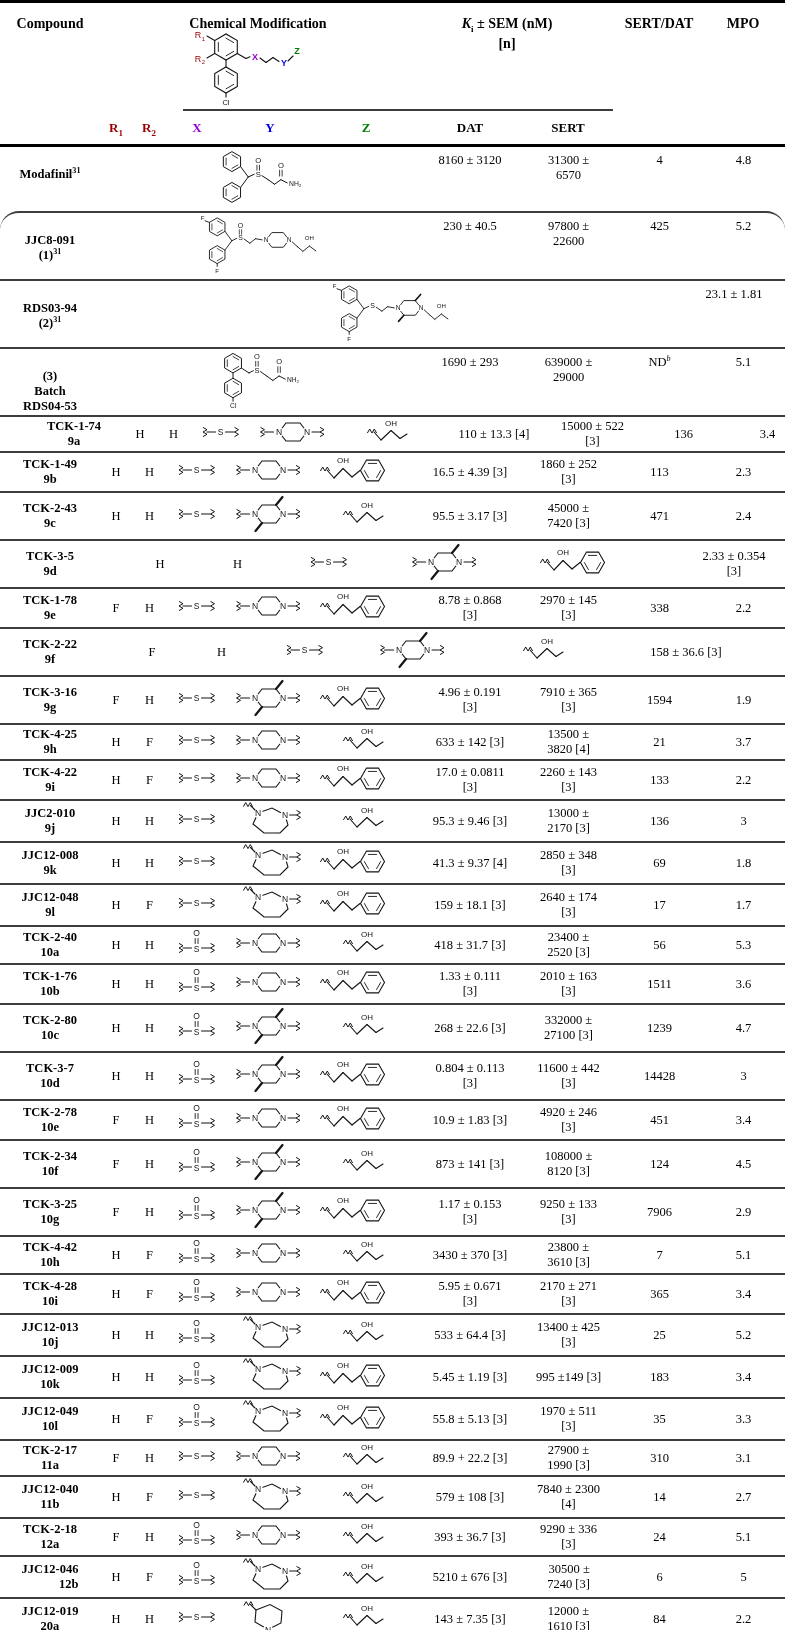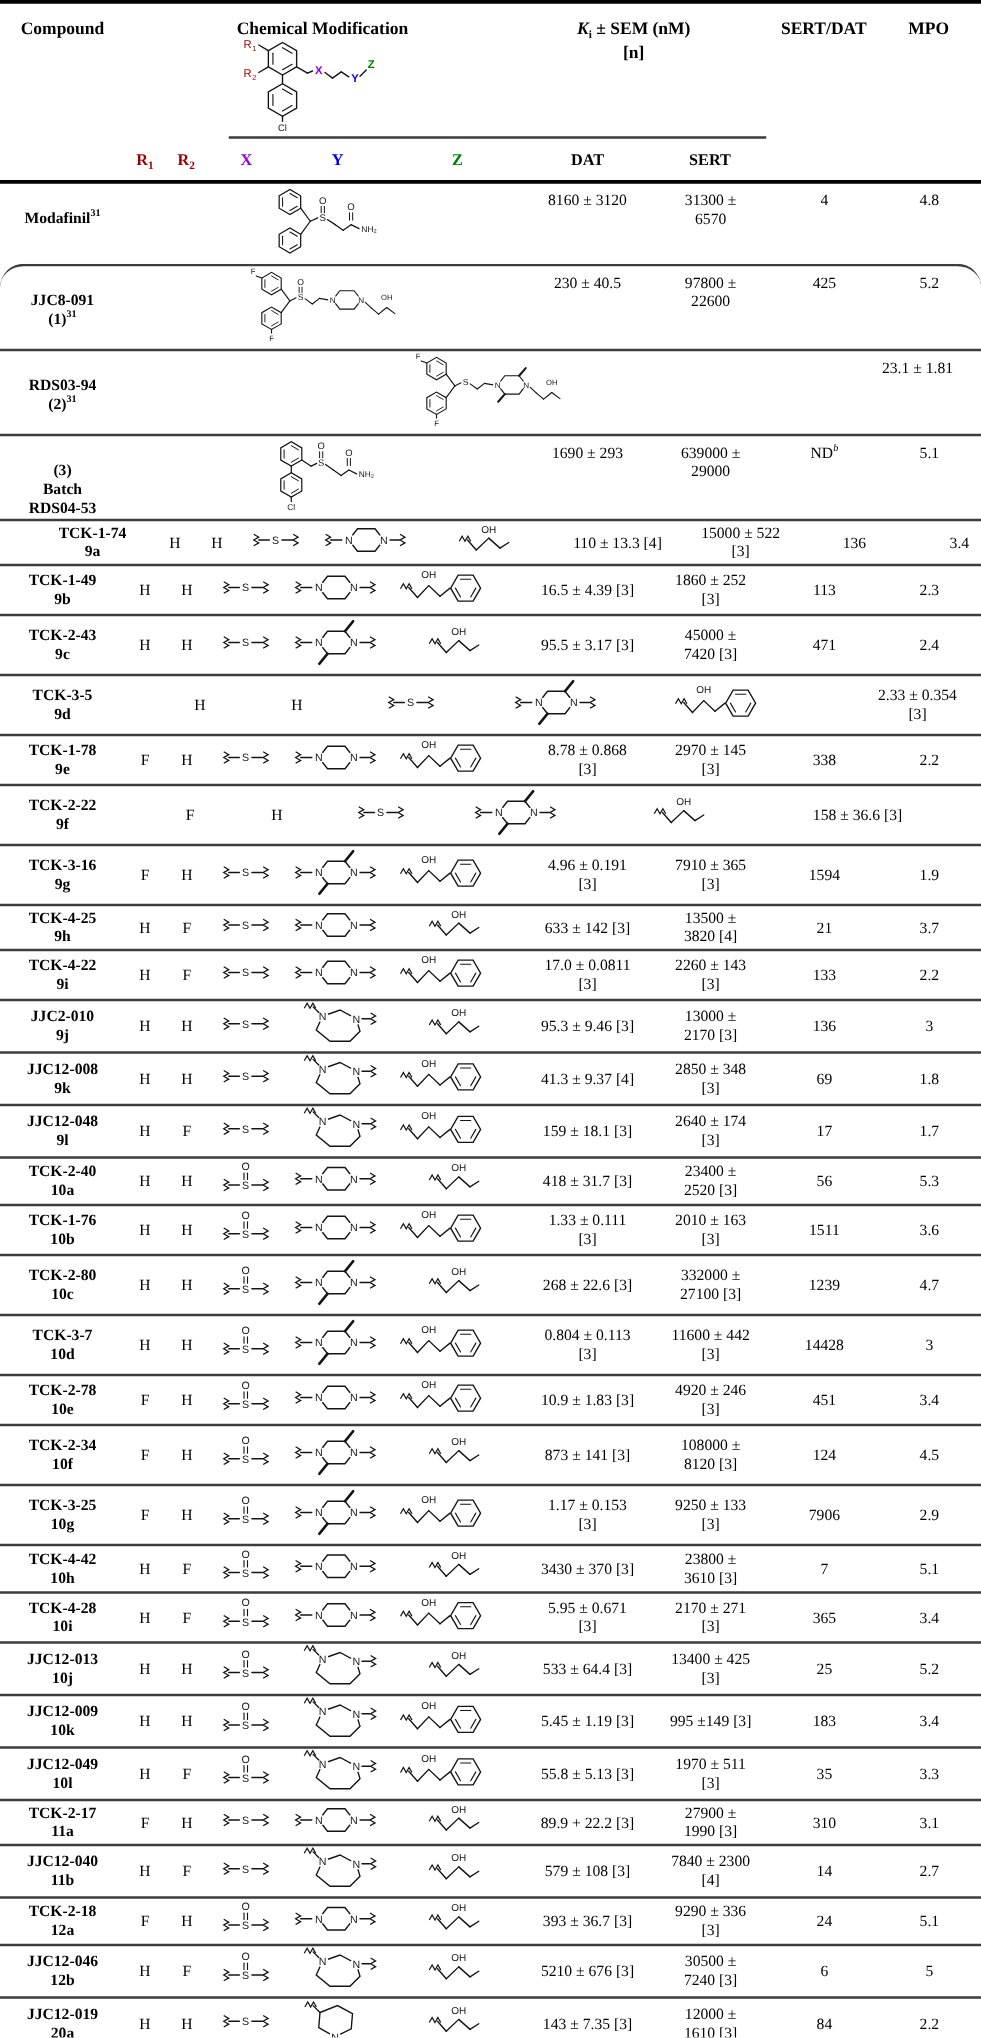--- a/index.html
+++ b/index.html
@@ -1272,21 +1272,21 @@
             <line x1="16" y1="23" x2="26" y2="13.5" stroke="#141414" stroke-width="1.1" stroke-linecap="round"></line>
             <text x="26" y="9" font-size="8" text-anchor="middle" fill="#141414">OH</text>
             <line x1="26" y1="13.5" x2="35" y2="21.5" stroke="#141414" stroke-width="1.1" stroke-linecap="round"></line>
             <line x1="35" y1="21.5" x2="42" y2="17" stroke="#141414" stroke-width="1.1" stroke-linecap="round"></line>
           </svg></div>
         <div class="val">393 ± 36.7 [3]</div>
         <div class="val">9290 ± 336<br>[3]</div>
         <div class="val">24</div>
         <div class="val">5.1</div>
       </div>
-      <div class="row std" style="min-height: 36px;">
+      <div class="row std" style="min-height: 36px; text-align: right;">
         <div class="cmp">JJC12-046<br>12b</div>
         <div class="val">H</div>
         <div class="val">F</div>
         <div class="val"><svg width="44" height="32" viewBox="0 0 44 32">
             <text x="21.5" y="9" font-size="8.5" text-anchor="middle" fill="#141414">O</text>
             <line x1="20.2" y1="11.5" x2="20.2" y2="16.5" stroke="#141414" stroke-width="0.9" stroke-linecap="round"></line>
             <line x1="23" y1="11.5" x2="23" y2="16.5" stroke="#141414" stroke-width="0.9" stroke-linecap="round"></line>
             <path d="M4,16.4 L8,18.7 L4,21 L8,23.3 L4,25.6" fill="none" stroke="#141414" stroke-width="1"></path>
             <line x1="8" y1="21" x2="16.5" y2="21" stroke="#141414" stroke-width="1.1" stroke-linecap="round"></line>
             <text x="21.5" y="24.5" font-size="8.5" text-anchor="middle" fill="#141414">S</text>

